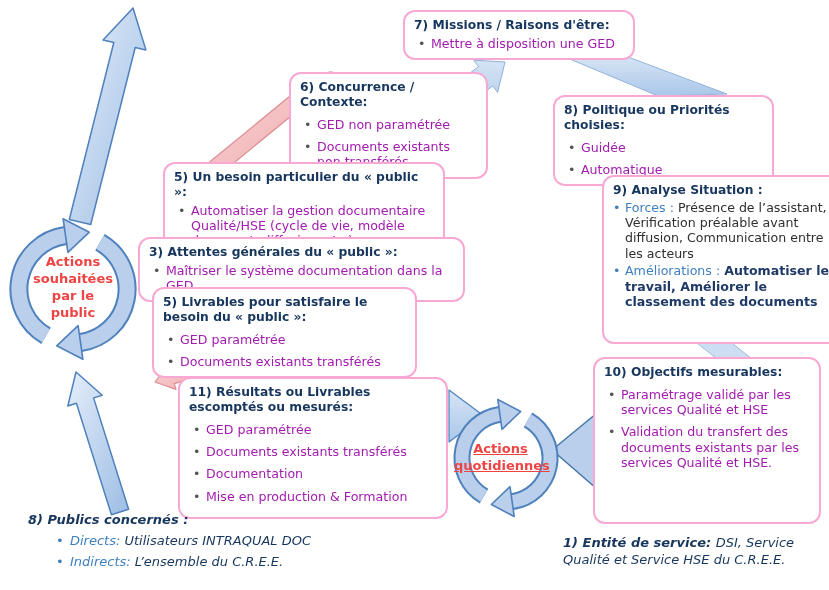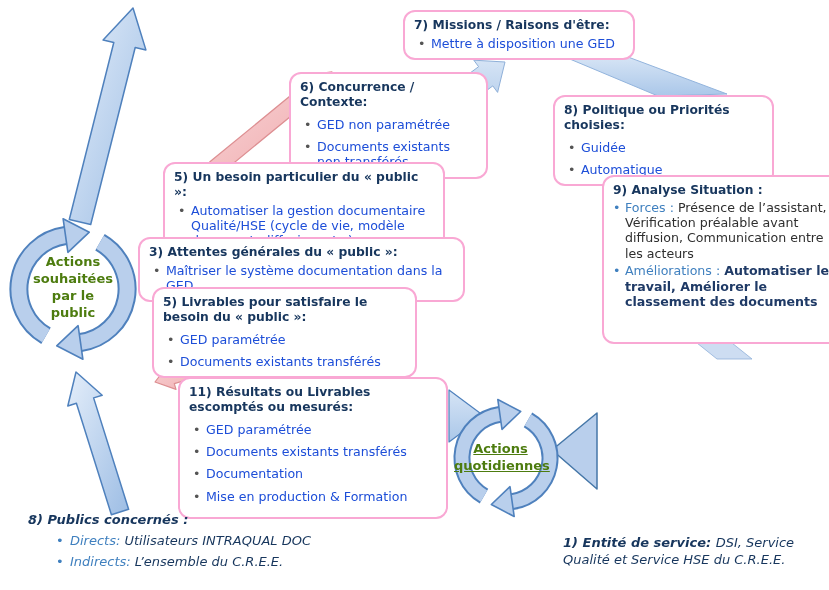--- a/index.html
+++ b/index.html
@@ -9,21 +9,21 @@
     background:#ffffff;
   }
   #arrow-layer { position:absolute; left:0; top:0; z-index:0; }
 
   .box {
     position:absolute; z-index:2; box-sizing:border-box;
     background:#ffffff; border:2px solid #f9a8d4; border-radius:12px;
     padding:6px 9px 7px 9px;
   }
   .box-title { font-weight:bold; color:#17365d; font-size:12.3px; line-height:1.2; }
-  .bullet { position:relative; padding-left:17px; color:#1d4ed8; font-size:12.6px; line-height:1.22; margin-top:7px; }
+  .bullet { position:relative; padding-left:17px; color:#a21caf; font-size:12.6px; line-height:1.22; margin-top:7px; }
   .bullet::before { content:"•"; position:absolute; left:4px; top:0; color:#555; }
   .b7 .bullet, .b3 .bullet, .b4 .bullet { margin-top:3px; }
   .lead { color:#4080bf; }
 
   
   .b7  { left:403px; top:10px;  width:232px; min-height:48px; }
   .b6  { left:289px; top:72px;  width:199px; min-height:90px; }
   .b8  { left:553px; top:95px;  width:221px; min-height:67px; }
   .b4  { left:163px; top:162px; width:282px; min-height:72px; }
   .b3  { left:138px; top:237px; width:327px; min-height:46px; }
@@ -31,21 +31,21 @@
   .b5  { left:152px; top:287px; width:265px; min-height:75px; }
   .b11 { left:178px; top:377px; width:270px; min-height:142px; }
   .b10 { left:593px; top:357px; width:228px; min-height:167px; }
 
   .b9 .bullet { padding-left:12px; margin-top:2px; color:#2f2f2f; }
   .b9 .bullet::before { left:0; color:#4080bf; }
   .b9 .bullet.improve .btext { font-weight:bold; color:#1f3a66; }
 
   .cycle-label {
     position:absolute; z-index:3; text-align:center;
-    font-weight:bold; color:#4d7c0f; font-size:13px; line-height:1.3;
+    font-weight:bold; color:#ef4444; font-size:13px; line-height:1.3;
   }
   .cl-left   { left:28px;  top:254px; width:90px;  }
   .cl-center { left:454px; top:441px; width:93px;text-decoration:underline; }
 
   .note { position:absolute; z-index:2; font-style:italic; color:#17365d; }
   .note-publics { left:28px; top:512px; width:330px; font-size:13px; }
   .note-publics .note-label { font-weight:bold; font-size:13px; }
   .note-item { position:relative; margin:6px 0 0 28px; padding-left:14px; font-size:13px; }
   .note-item::before { content:"•"; position:absolute; left:0; top:0; color:#4080bf; }
   .note-entity { left:563px; top:535px; width:262px; font-size:13px; line-height:1.3; }
@@ -153,20 +153,25 @@
   </div>
 
   <div class="box b11">
     <div class="box-title">11) Résultats ou Livrables escomptés ou mesurés:</div>
     <div class="bullet"><span class="btext">GED paramétrée</span></div>
     <div class="bullet"><span class="btext">Documents existants transférés</span></div>
     <div class="bullet"><span class="btext">Documentation</span></div>
     <div class="bullet"><span class="btext">Mise en production &amp; Formation</span></div>
   </div>
 
+  <div class="box b10">
+    <div class="box-title">10) Objectifs mesurables:</div>
+    <div class="bullet"><span class="btext">Paramétrage validé par les services Qualité et HSE</span></div>
+    <div class="bullet"><span class="btext">Validation du transfert des documents existants par les services Qualité et HSE.</span></div>
+  </div>
 
   <div class="cycle-label cl-left">Actions souhaitées par le public</div>
   <div class="cycle-label cl-center">Actions quotidiennes</div>
 
   <div class="note note-publics">
     <div class="note-label">8) Publics concernés :</div>
     <div class="note-item">
       <span class="lead">Directs: </span><span>Utilisateurs  INTRAQUAL DOC</span>
     </div>
     <div class="note-item">

